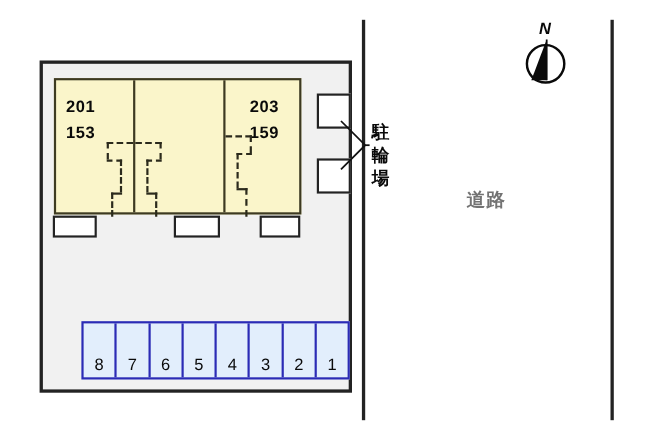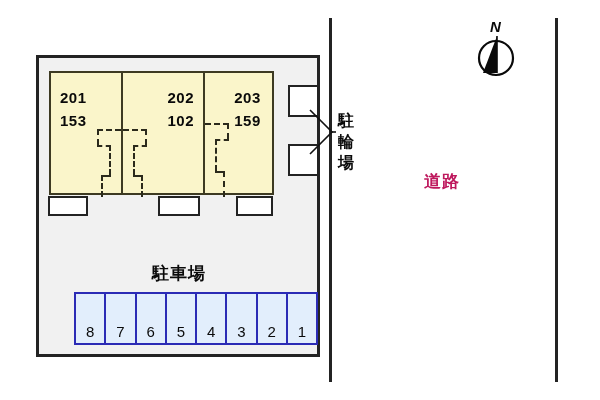--- a/index.html
+++ b/index.html
@@ -75,21 +75,21 @@
     position: absolute;
     font-weight: bold;
     font-size: 15px;
     color: #0a0a0a;
     line-height: 23px;
     letter-spacing: 0.5px;
     white-space: nowrap;
   }
   .unit-labels.u201 { left: 9px;  top: 13px; text-align: center; }
   .unit-labels.u202 { left: 99px; top: 13px; text-align: right; width: 44px; }
-  .unit-labels.u203 { left: 176px; top: 13px; text-align: center; width: 41px; }
+  .unit-labels.u203 { left: 176px; top: 13px; text-align: left; width: 41px; }
   .stair-seg {
     position: absolute;
     border-top: 2px dashed #2b2a1c;
   }
   .stair-segv {
     position: absolute;
     border-left: 2px dashed #2b2a1c;
   }
 
   
@@ -173,21 +173,21 @@
   }
   .stall:last-child { border-right: 0; }
 
   
   .label-road {
     position: absolute;
     left: 424px;
     top: 170px;
     font-size: 17px;
     font-weight: bold;
-    color: #be185d;
+    color: #737373;
     letter-spacing: 1px;
     text-align: center;
   }
 
   
   .compass {
     position: absolute;
     left: 474px;
     top: 18px;
     width: 44px;
@@ -213,24 +213,20 @@
 
   <div class="site-plot"></div>
 
   <div class="building">
     <div class="unit-divider d1"></div>
     <div class="unit-divider d2"></div>
 
     <div class="unit-labels u201">
       <div>201</div>
       <div>153</div>
-    </div>
-    <div class="unit-labels u202">
-      <div>202</div>
-      <div>102</div>
     </div>
     <div class="unit-labels u203">
       <div>203</div>
       <div>159</div>
     </div>
 
     <div class="stair-seg" style="left:46px;  top:56px;  width:24px;"></div>
     <div class="stair-segv" style="left:46px;  top:56px;  height:16px;"></div>
     <div class="stair-seg" style="left:46px;  top:72px;  width:14px;"></div>
     <div class="stair-segv" style="left:58px;  top:72px;  height:30px;"></div>
@@ -263,21 +259,20 @@
     <polyline points="30,35 52,57 30,79" fill="none" stroke="#111111" stroke-width="1.6"></polyline>
     <polyline points="52,57 56,57" fill="none" stroke="#111111" stroke-width="1.6"></polyline>
   </svg>
 
   <div class="label-bike">
     <span>駐</span>
     <span>輪</span>
     <span>場</span>
   </div>
 
-  <div class="label-carpark">駐車場</div>
   <div class="parking-strip">
     <div class="stall">8</div>
     <div class="stall">7</div>
     <div class="stall">6</div>
     <div class="stall">5</div>
     <div class="stall">4</div>
     <div class="stall">3</div>
     <div class="stall">2</div>
     <div class="stall">1</div>
   </div>

